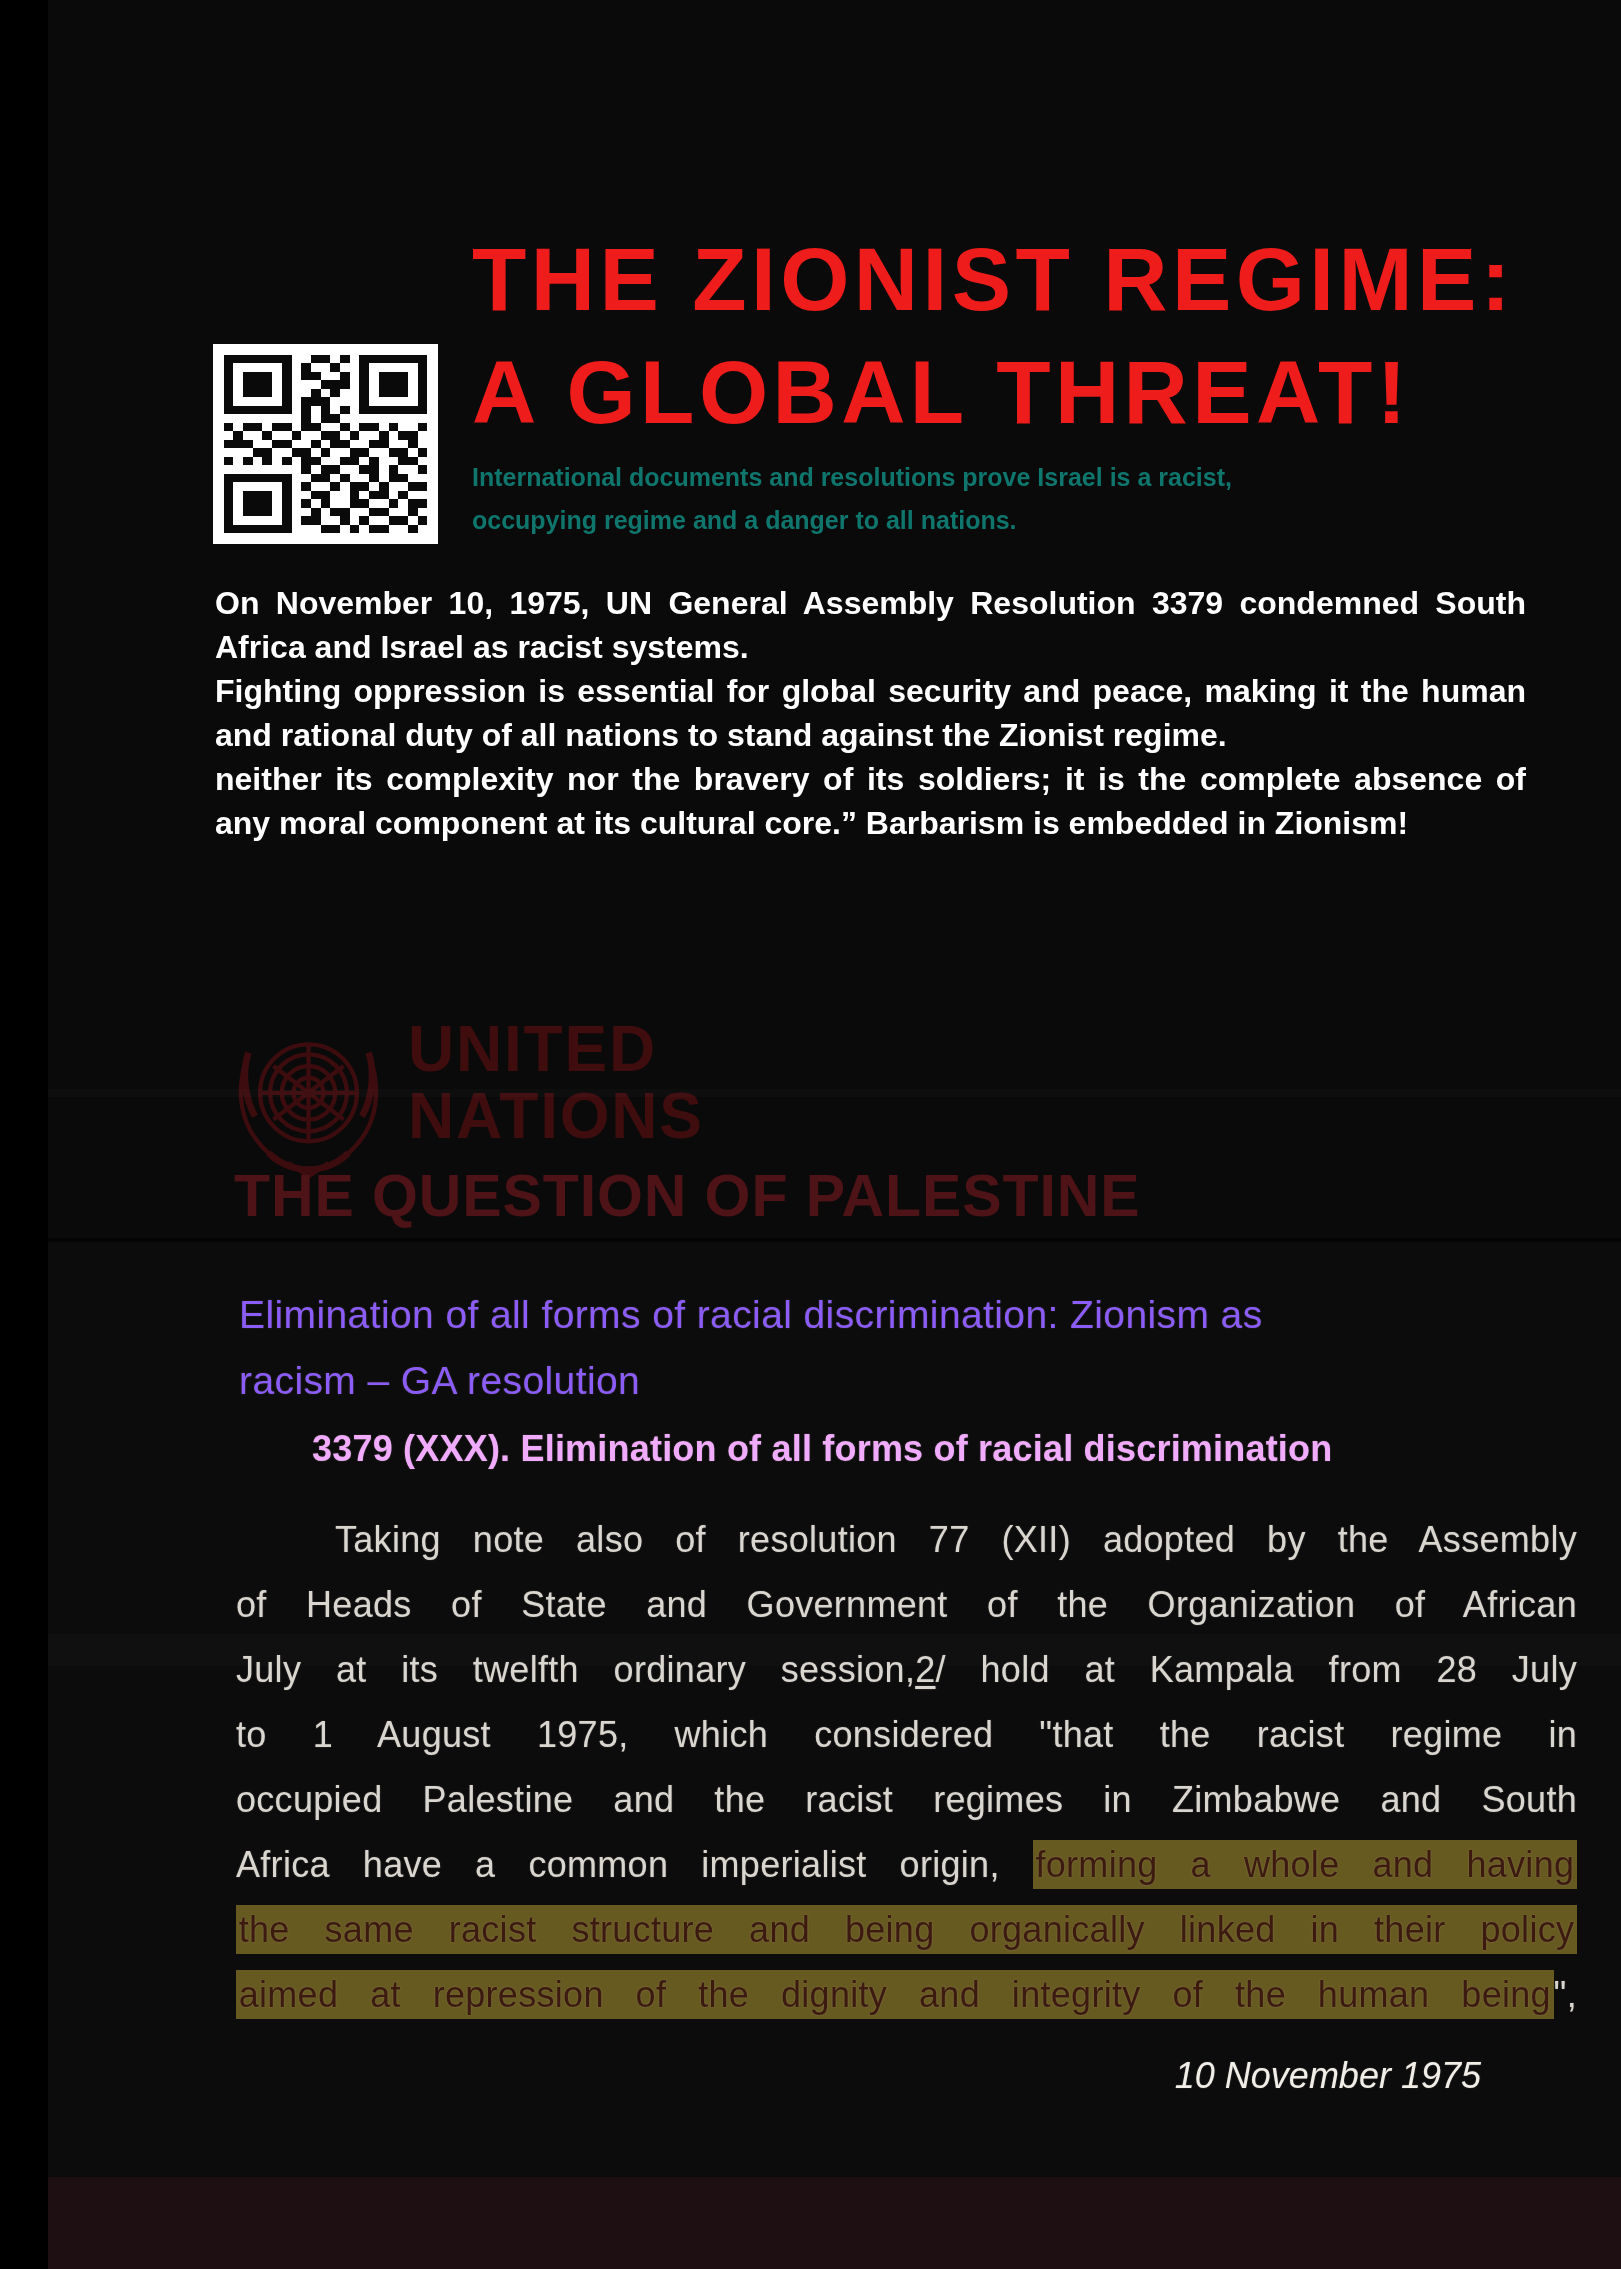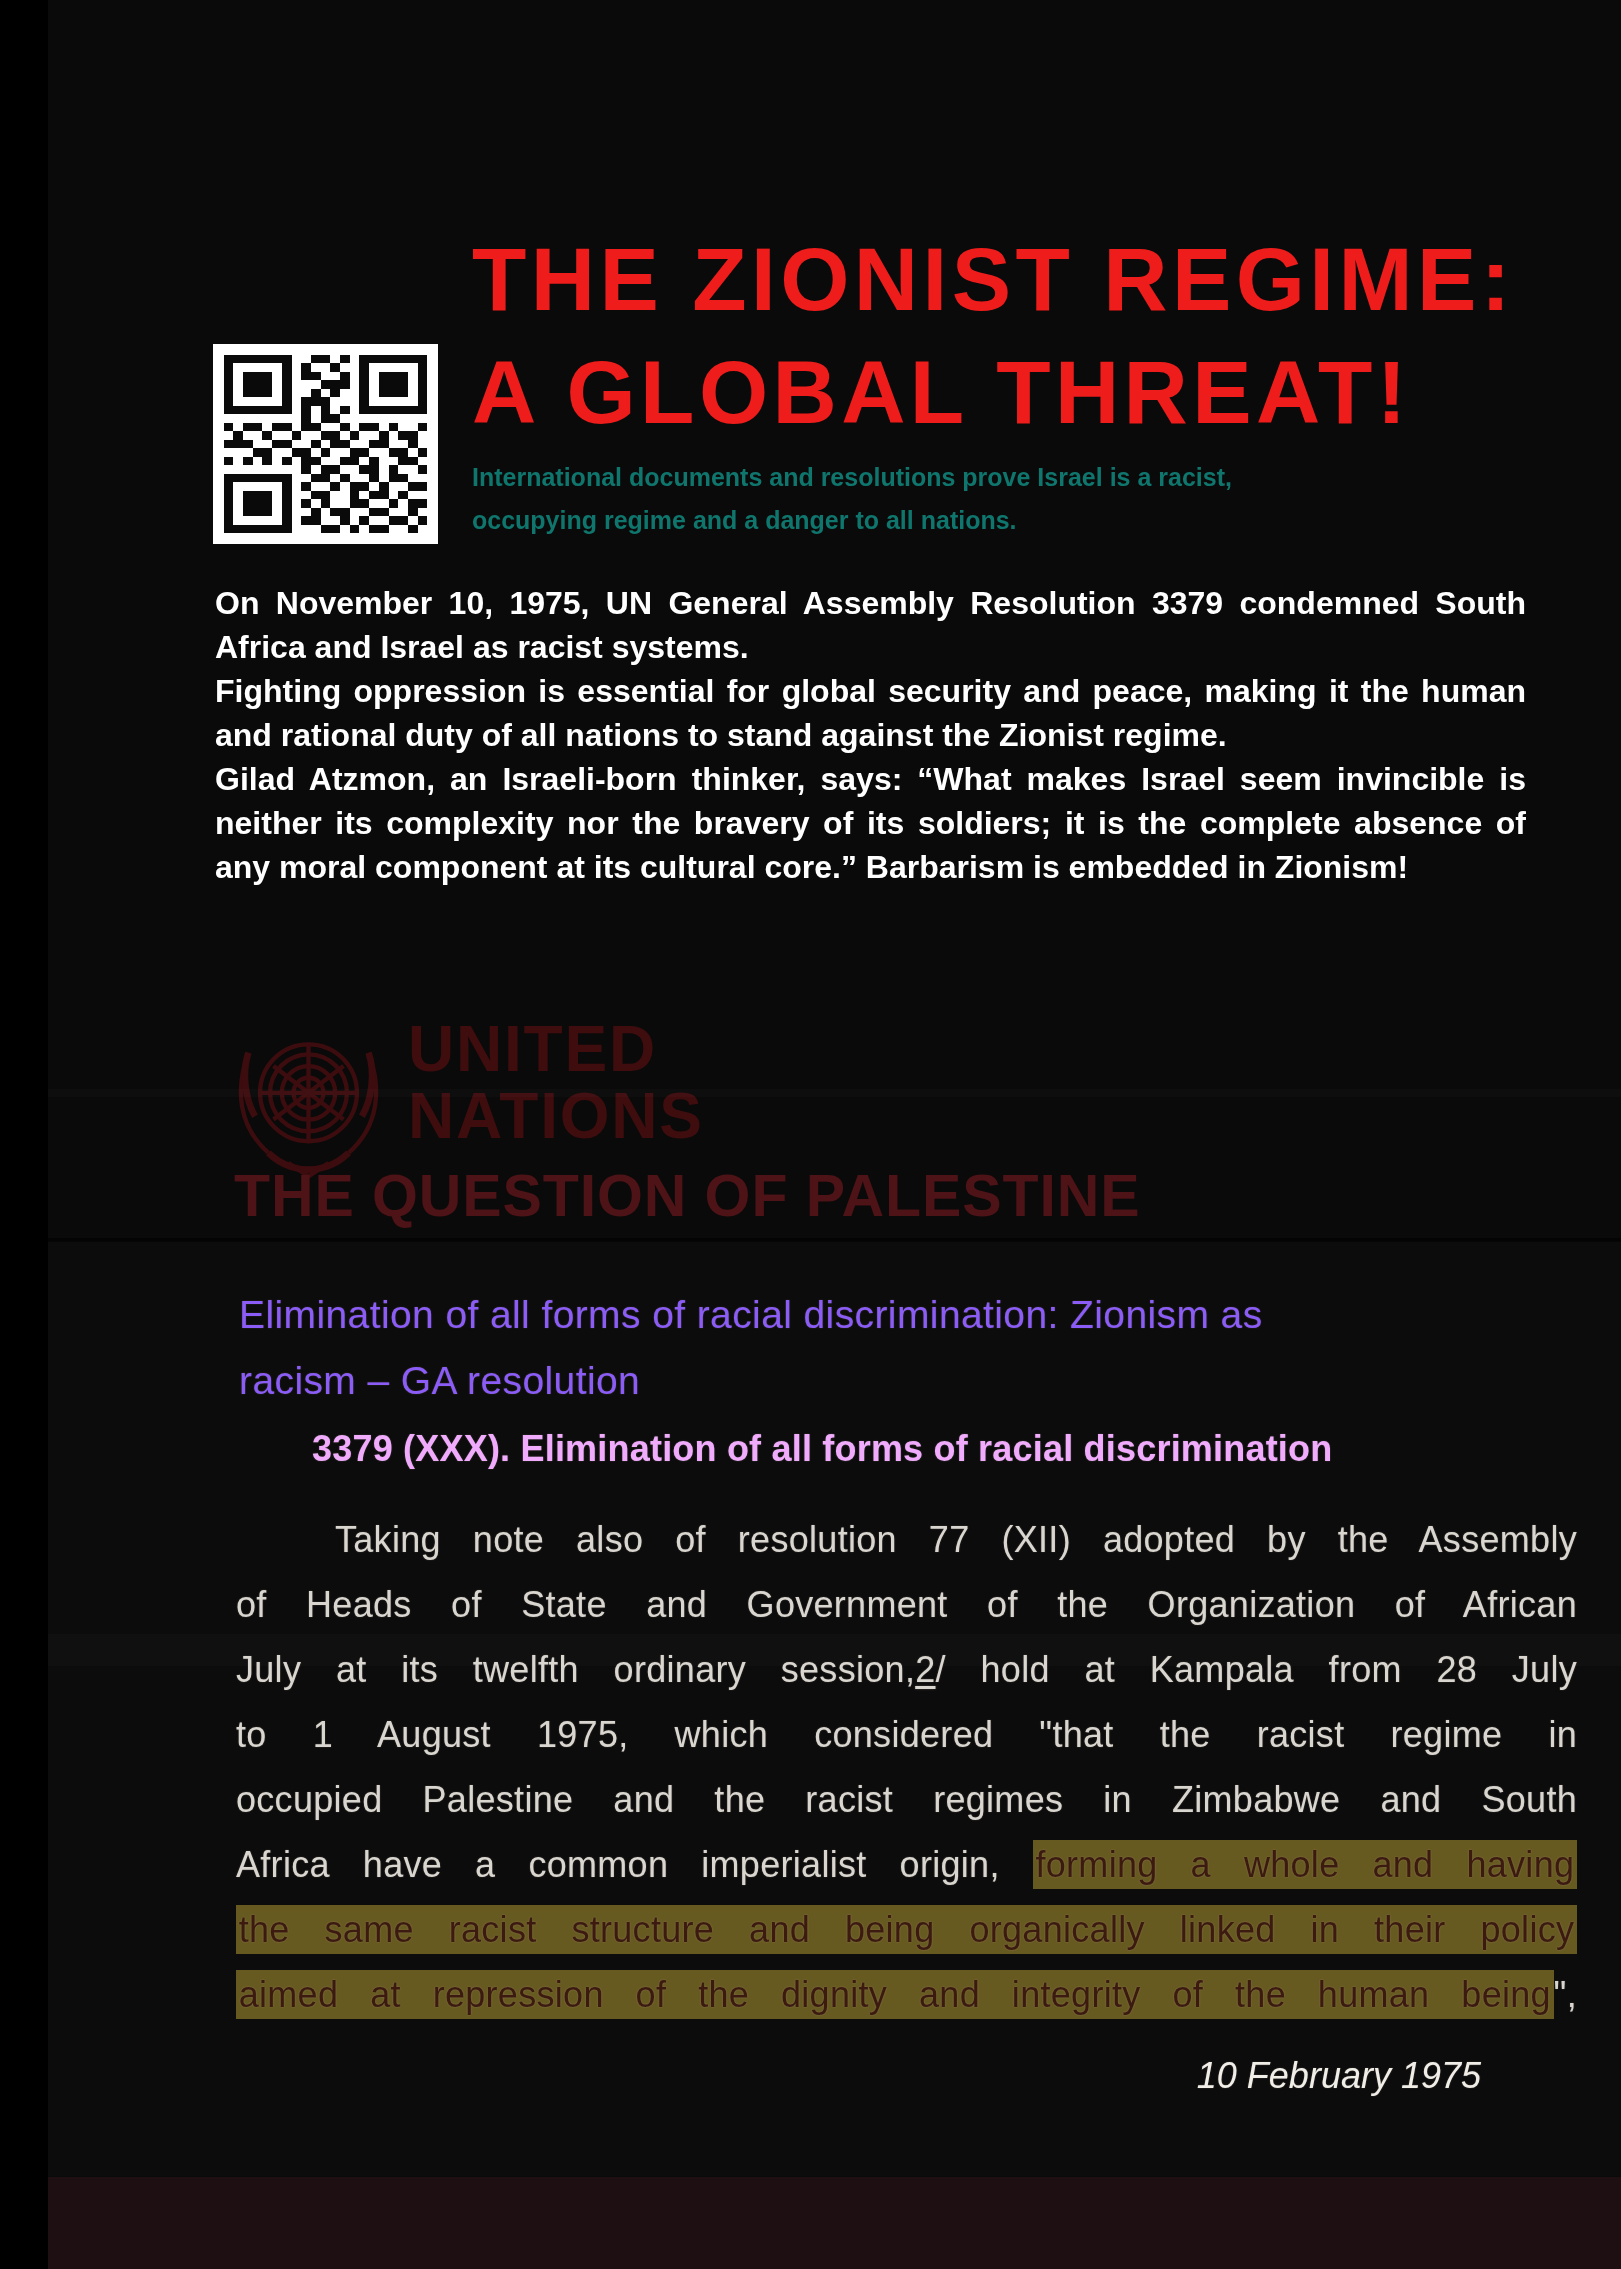--- a/index.html
+++ b/index.html
@@ -515,21 +515,20 @@
   <div class="subtitle">
     <div>International documents and resolutions prove Israel is a racist,</div>
     <div>occupying regime and a danger to all nations.</div>
   </div>
 
   <div id="intro">
       <div class="line just"><span>On November 10, 1975, UN General Assembly Resolution 3379 condemned South</span></div>
       <div class="line"><span>Africa and Israel as racist systems.</span></div>
       <div class="line just"><span>Fighting oppression is essential for global security and peace, making it the human</span></div>
       <div class="line"><span>and rational duty of all nations to stand against the Zionist regime.</span></div>
-      <div class="line just"><span>Gilad Atzmon, an Israeli-born thinker, says: “What makes Israel seem invincible is</span></div>
       <div class="line just"><span>neither its complexity nor the bravery of its soldiers; it is the complete absence of</span></div>
       <div class="line"><span>any moral component at its cultural core.” Barbarism is embedded in Zionism!</span></div>
     </div>
 
   <svg class="wm-emblem" viewBox="0 0 100 100" fill="none" stroke="currentColor" stroke-width="2.6">
     <circle cx="50" cy="46" r="9"></circle>
     <circle cx="50" cy="46" r="16"></circle>
     <circle cx="50" cy="46" r="23"></circle>
     <circle cx="50" cy="46" r="29"></circle>
     <line x1="21" y1="46" x2="79" y2="46"></line>
@@ -562,17 +561,17 @@
   <div id="doc-para">
       <div class="line just indent"><span class="italic">Taking note also</span><span> of resolution 77 (XII) adopted by the Assembly</span></div>
       <div class="line just"><span>of Heads of State and Government of the Organization of African</span></div>
       <div class="line just"><span>July at its twelfth ordinary session,</span><span class="underline">2</span><span>/ hold at Kampala from 28 July</span></div>
       <div class="line just"><span>to 1 August 1975, which considered "that the racist regime in</span></div>
       <div class="line just"><span>occupied Palestine and the racist regimes in Zimbabwe and South</span></div>
       <div class="line just"><span>Africa have a common imperialist origin, </span><span class="highlight">forming a whole and having</span></div>
       <div class="line just"><span class="highlight">the same racist structure and being organically linked in their policy</span></div>
       <div class="line just"><span class="highlight">aimed at repression of the dignity and integrity of the human being</span><span>",</span></div>
     </div>
-  <div class="doc-date">10 February 1975</div>
+  <div class="doc-date">10 November 1975</div>
 
   <div class="bottom-band"></div>
 </div>
 
 
 </body></html>

